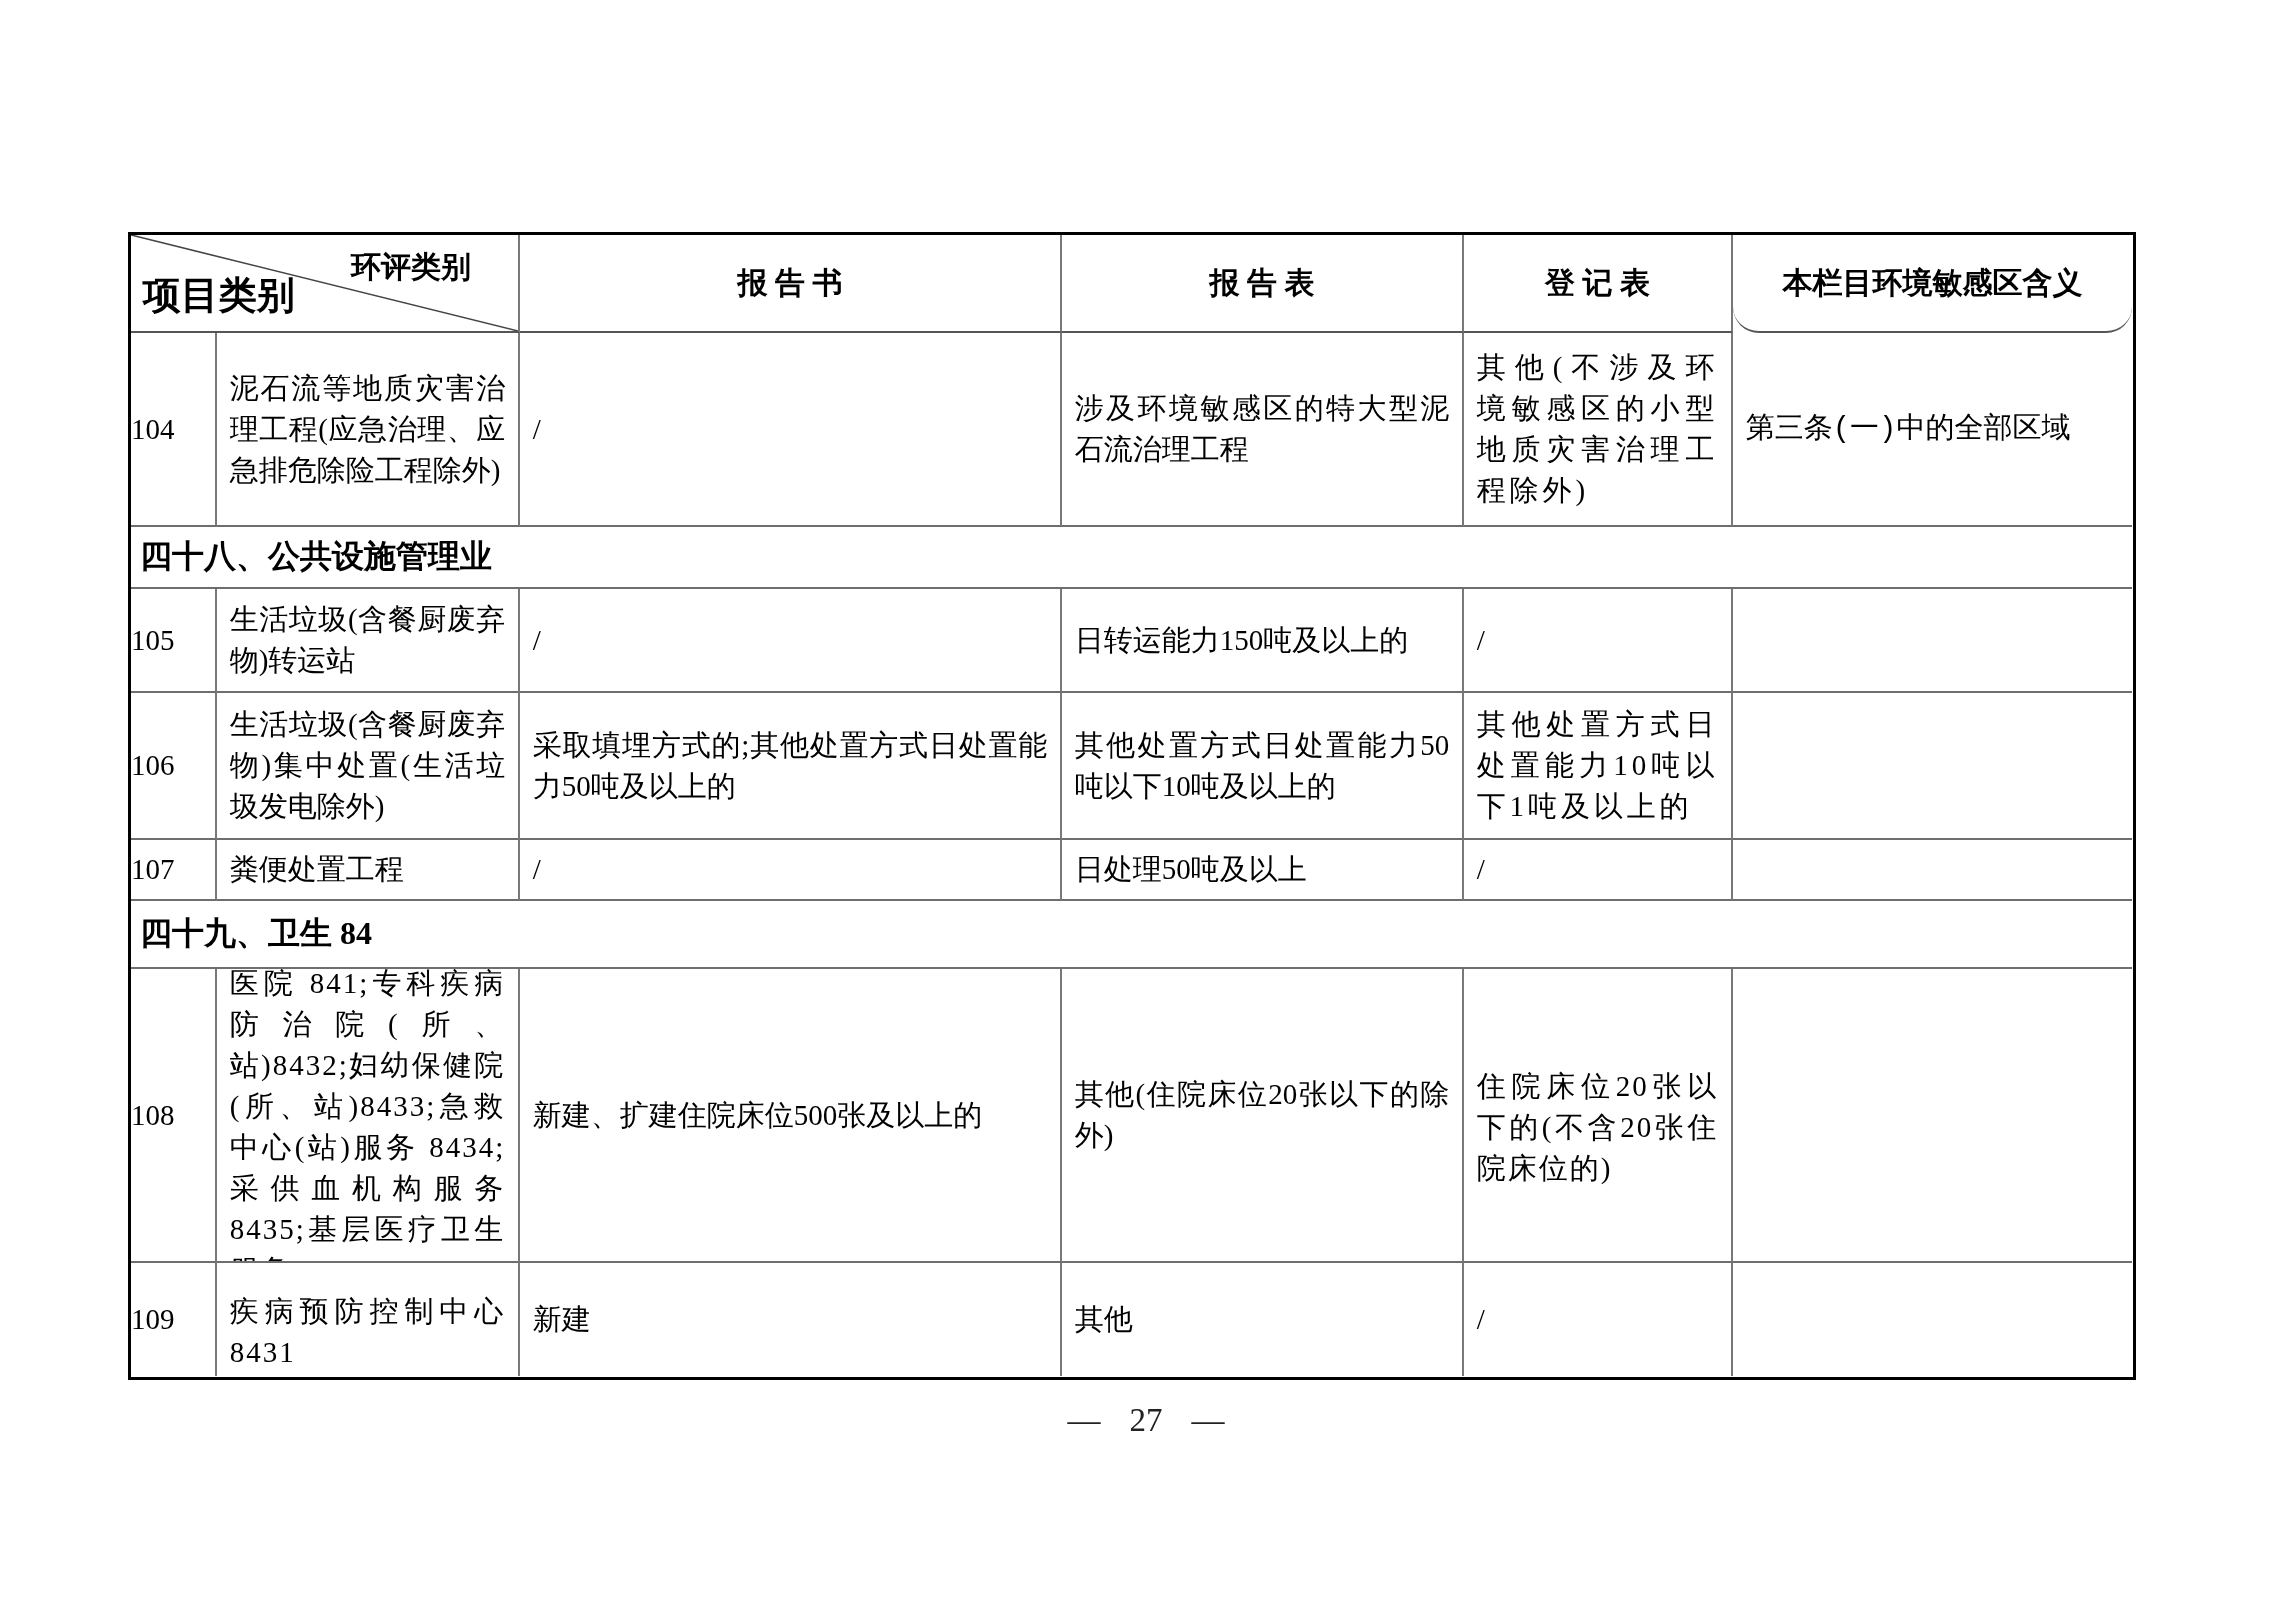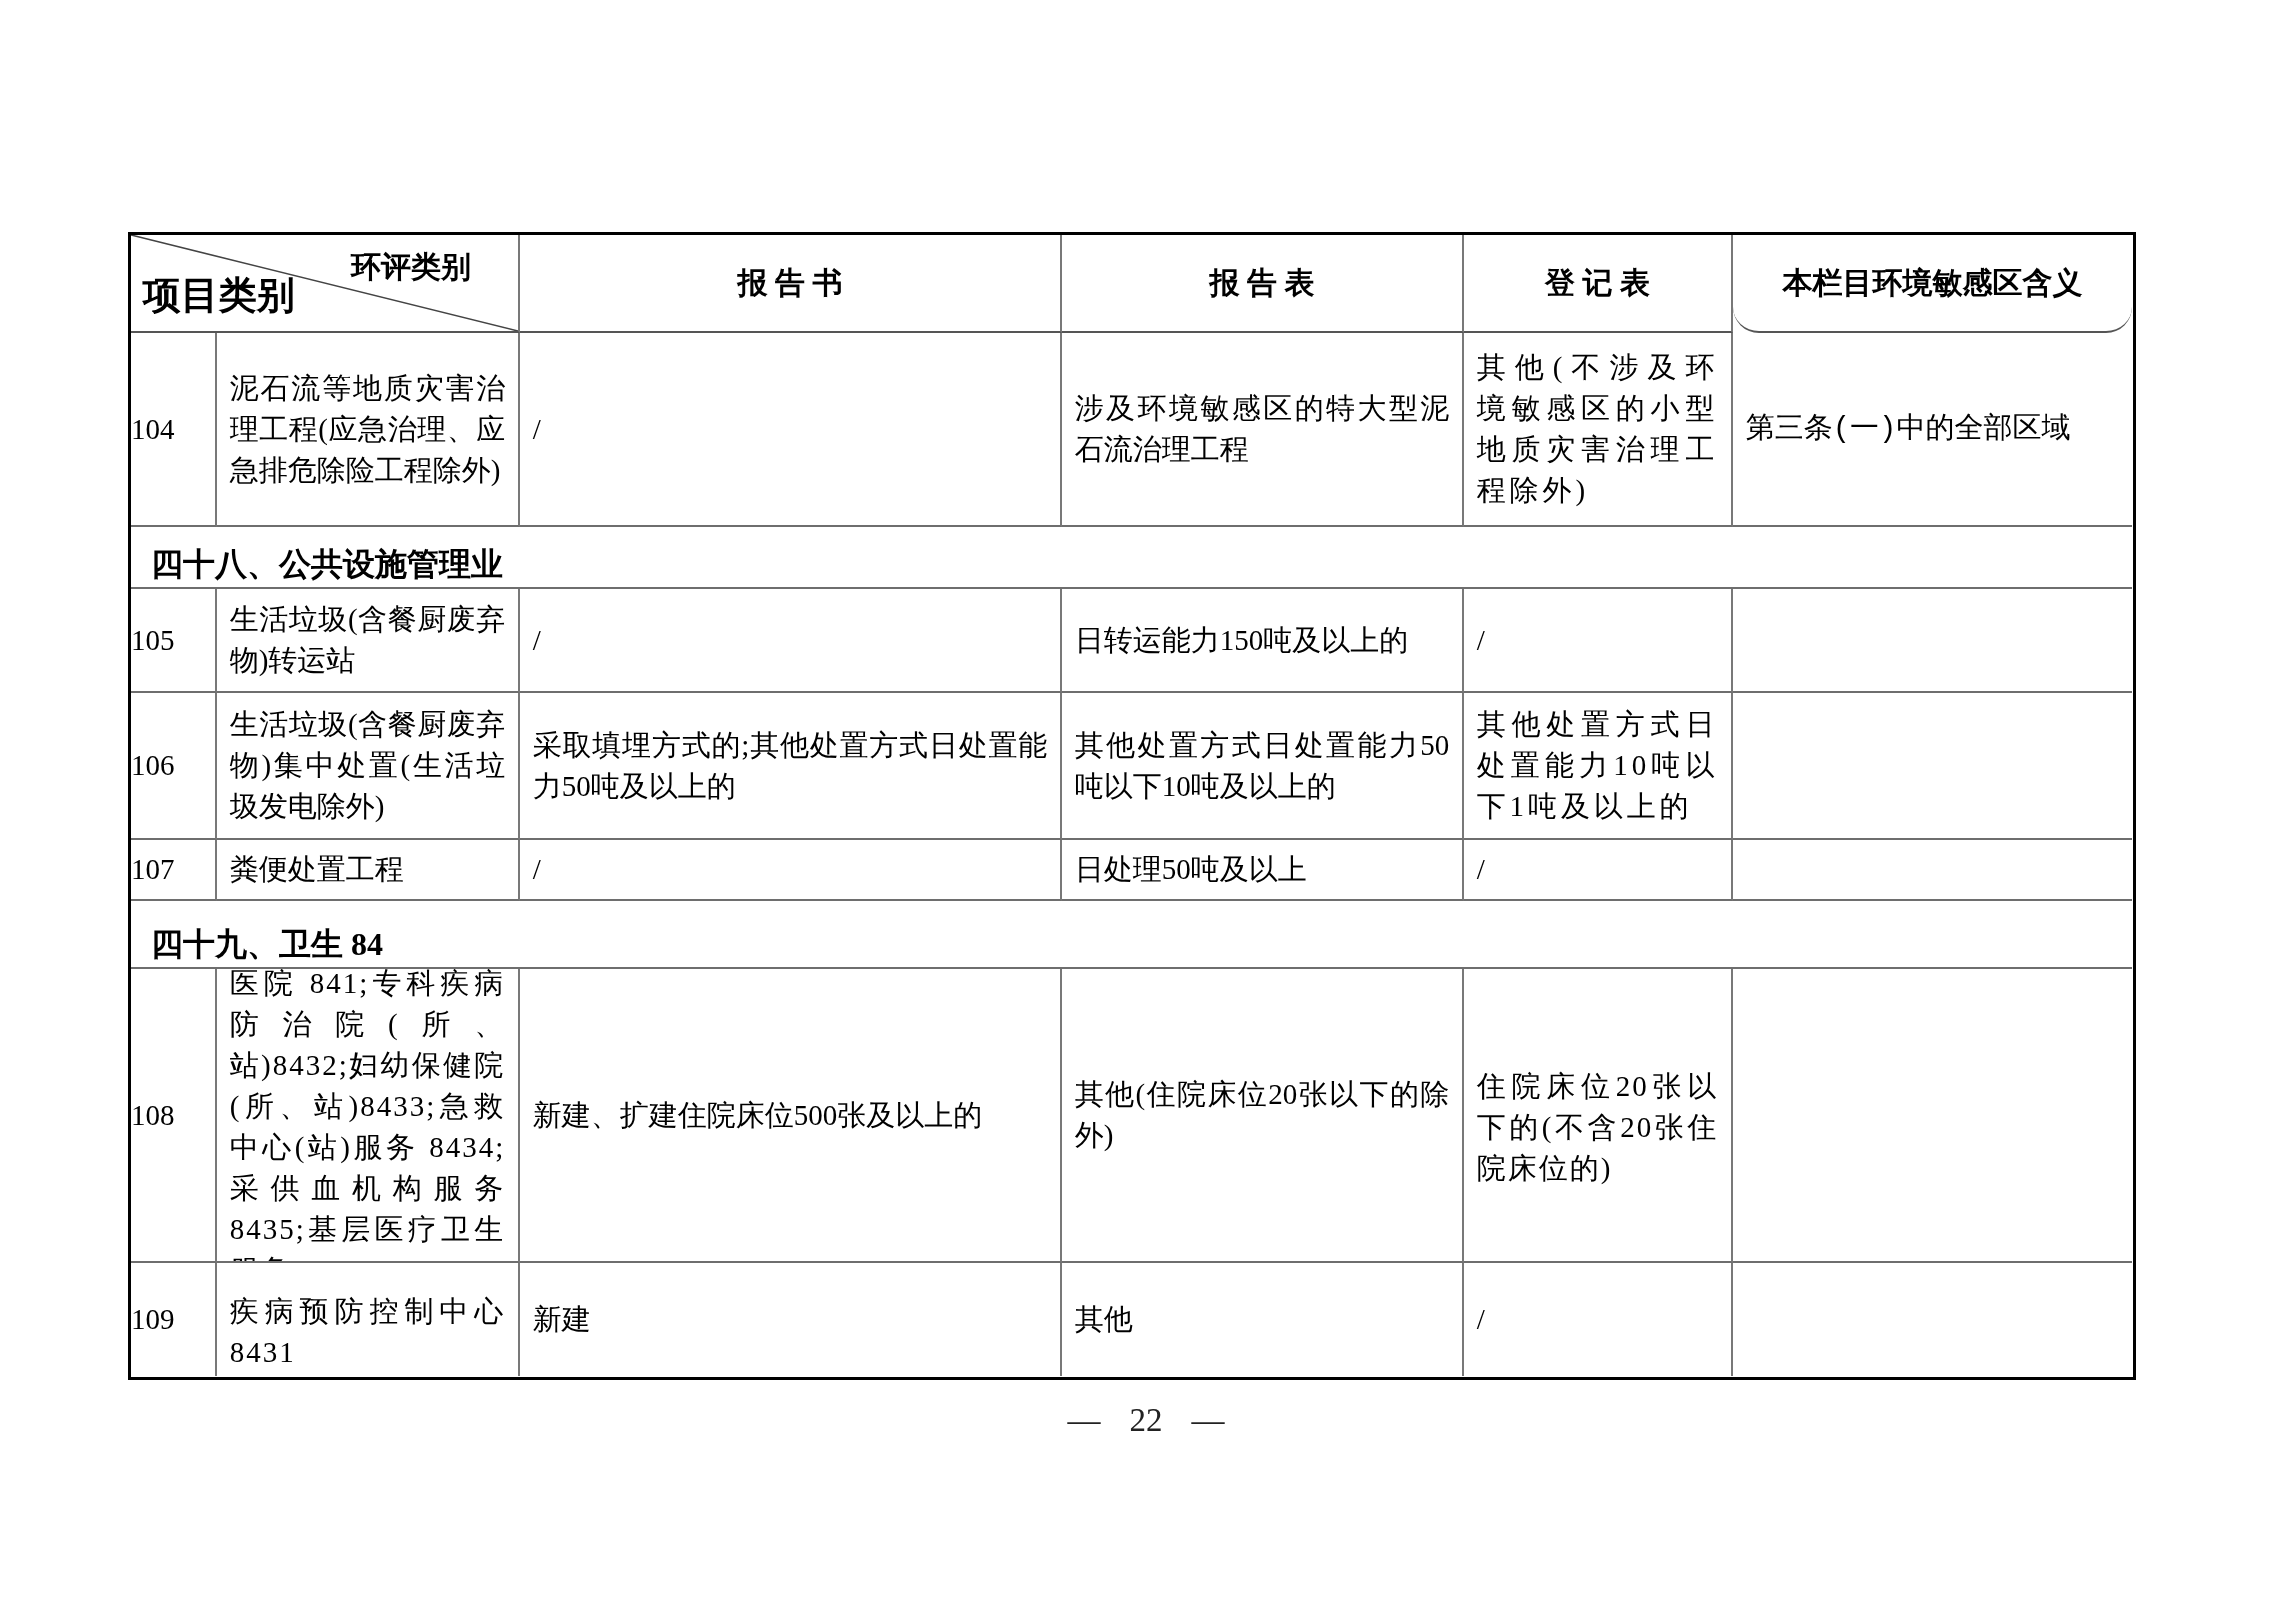--- a/index.html
+++ b/index.html
@@ -58,22 +58,22 @@
     border-bottom:2px solid #555;
   }
   .diag svg{position:absolute;left:0;top:0;width:100%;height:100%;}
   .diag-top{position:absolute;top:11.8px;right:47px;font-weight:bold;font-size:30px;}
   .diag-bottom{position:absolute;bottom:9.8px;left:11.8px;font-weight:bold;font-size:38px;}
   
   .sec{
     grid-column:1 / -1;
     box-sizing:border-box;
     border-bottom:2.9px solid #6e6e6e;
-    display:flex;align-items:flex-end;
-    padding-left:20px;
+    display:flex;align-items:center;
+    padding-left:9px;
     font-weight:bold;font-size:32px;
   }
   
   .footer{
     position:absolute;left:0;top:1396px;width:2292px;height:49px;
     display:flex;align-items:center;justify-content:center;
     gap:29px;font-size:33px;color:#222;
   }
 </style>
 </head>
@@ -214,18 +214,18 @@
         <span class="t left">/</span>
       </div>
     <div class="c lastcol lastrow">
         <span class="t left"></span>
       </div>
 
   </div>
 
   <div class="footer">
     <span>—</span>
-    <span>22</span>
+    <span>27</span>
     <span>—</span>
   </div>
 
 </div>
 
 
 </body></html>

